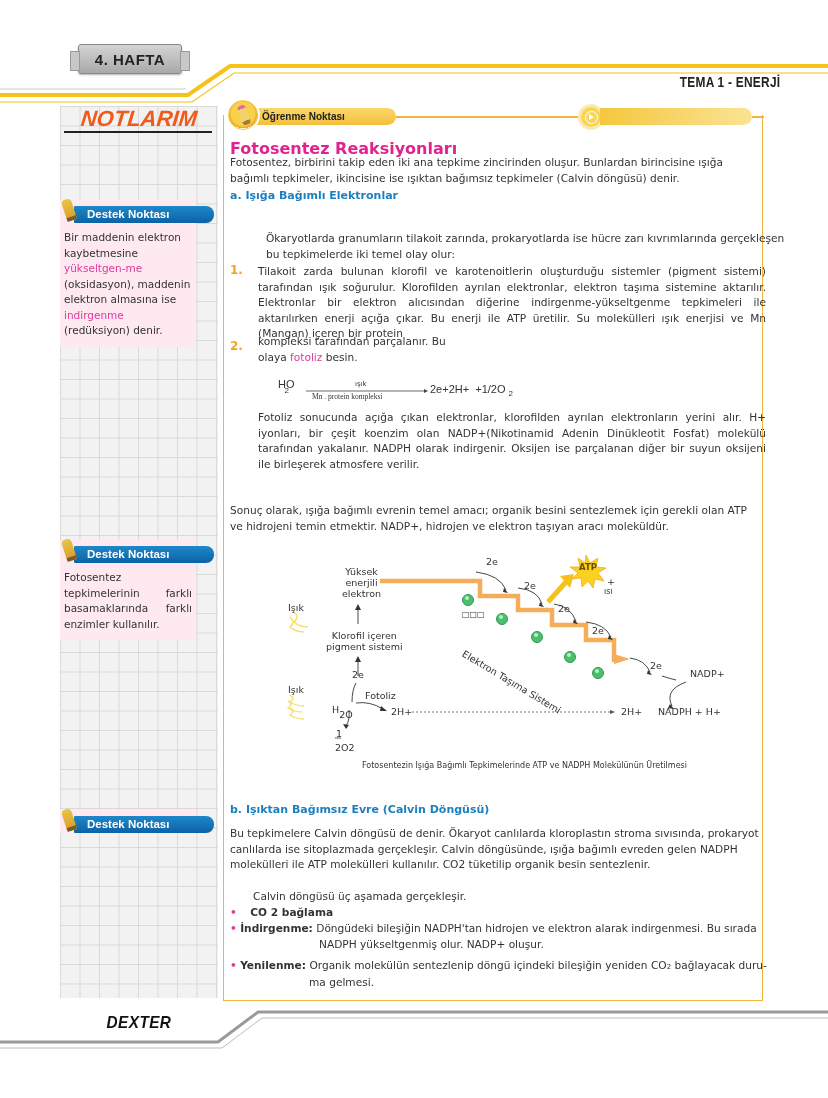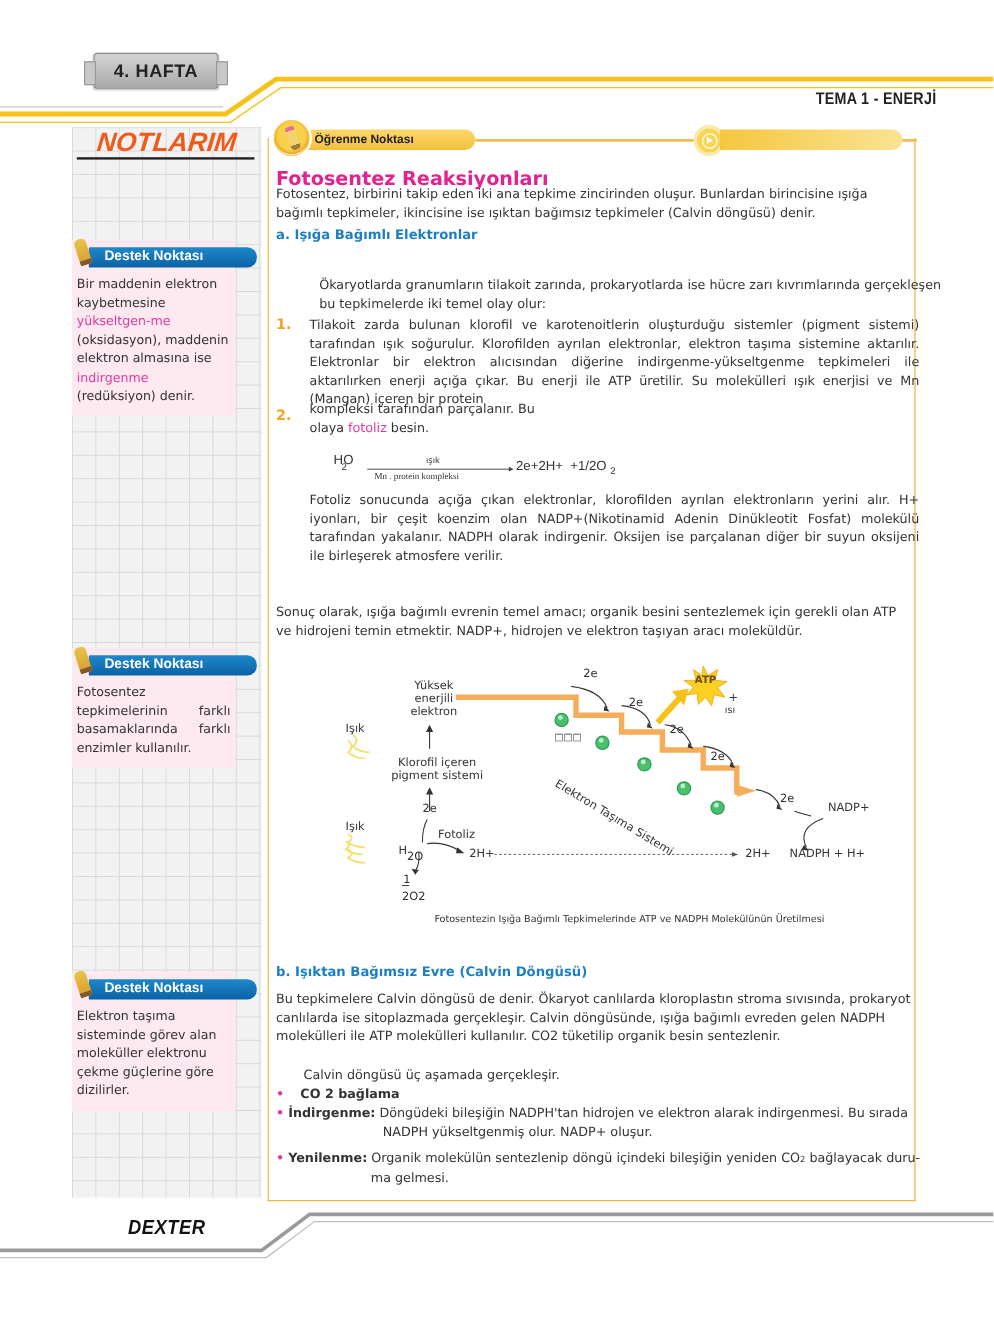--- a/index.html
+++ b/index.html
@@ -153,21 +153,20 @@
       <span>Destek Noktası</span>
     </div>
     <div class="destek-body justify">Fotosentez tepkimelerinin farklı basamaklarında farklı enzimler kullanılır.</div>
   </div>
 
   <div class="destek" style="top:704px;">
     <div class="destek-head">
       <span class="pencil-icon"></span>
       <span>Destek Noktası</span>
     </div>
-    <div class="destek-body">Elektron taşıma sisteminde görev alan moleküller elektronu çekme güçlerine göre dizilirler.</div>
   </div>
 </div>
 
 <div class="main-frame"></div>
 <div class="ogrenme-tab">Öğrenme Noktası</div>
 <div class="ogrenme-mascot"></div>
 <div class="ogrenme-line"></div>
 <div class="play-bubble">
     <div class="play-inner"></div>
   </div>

